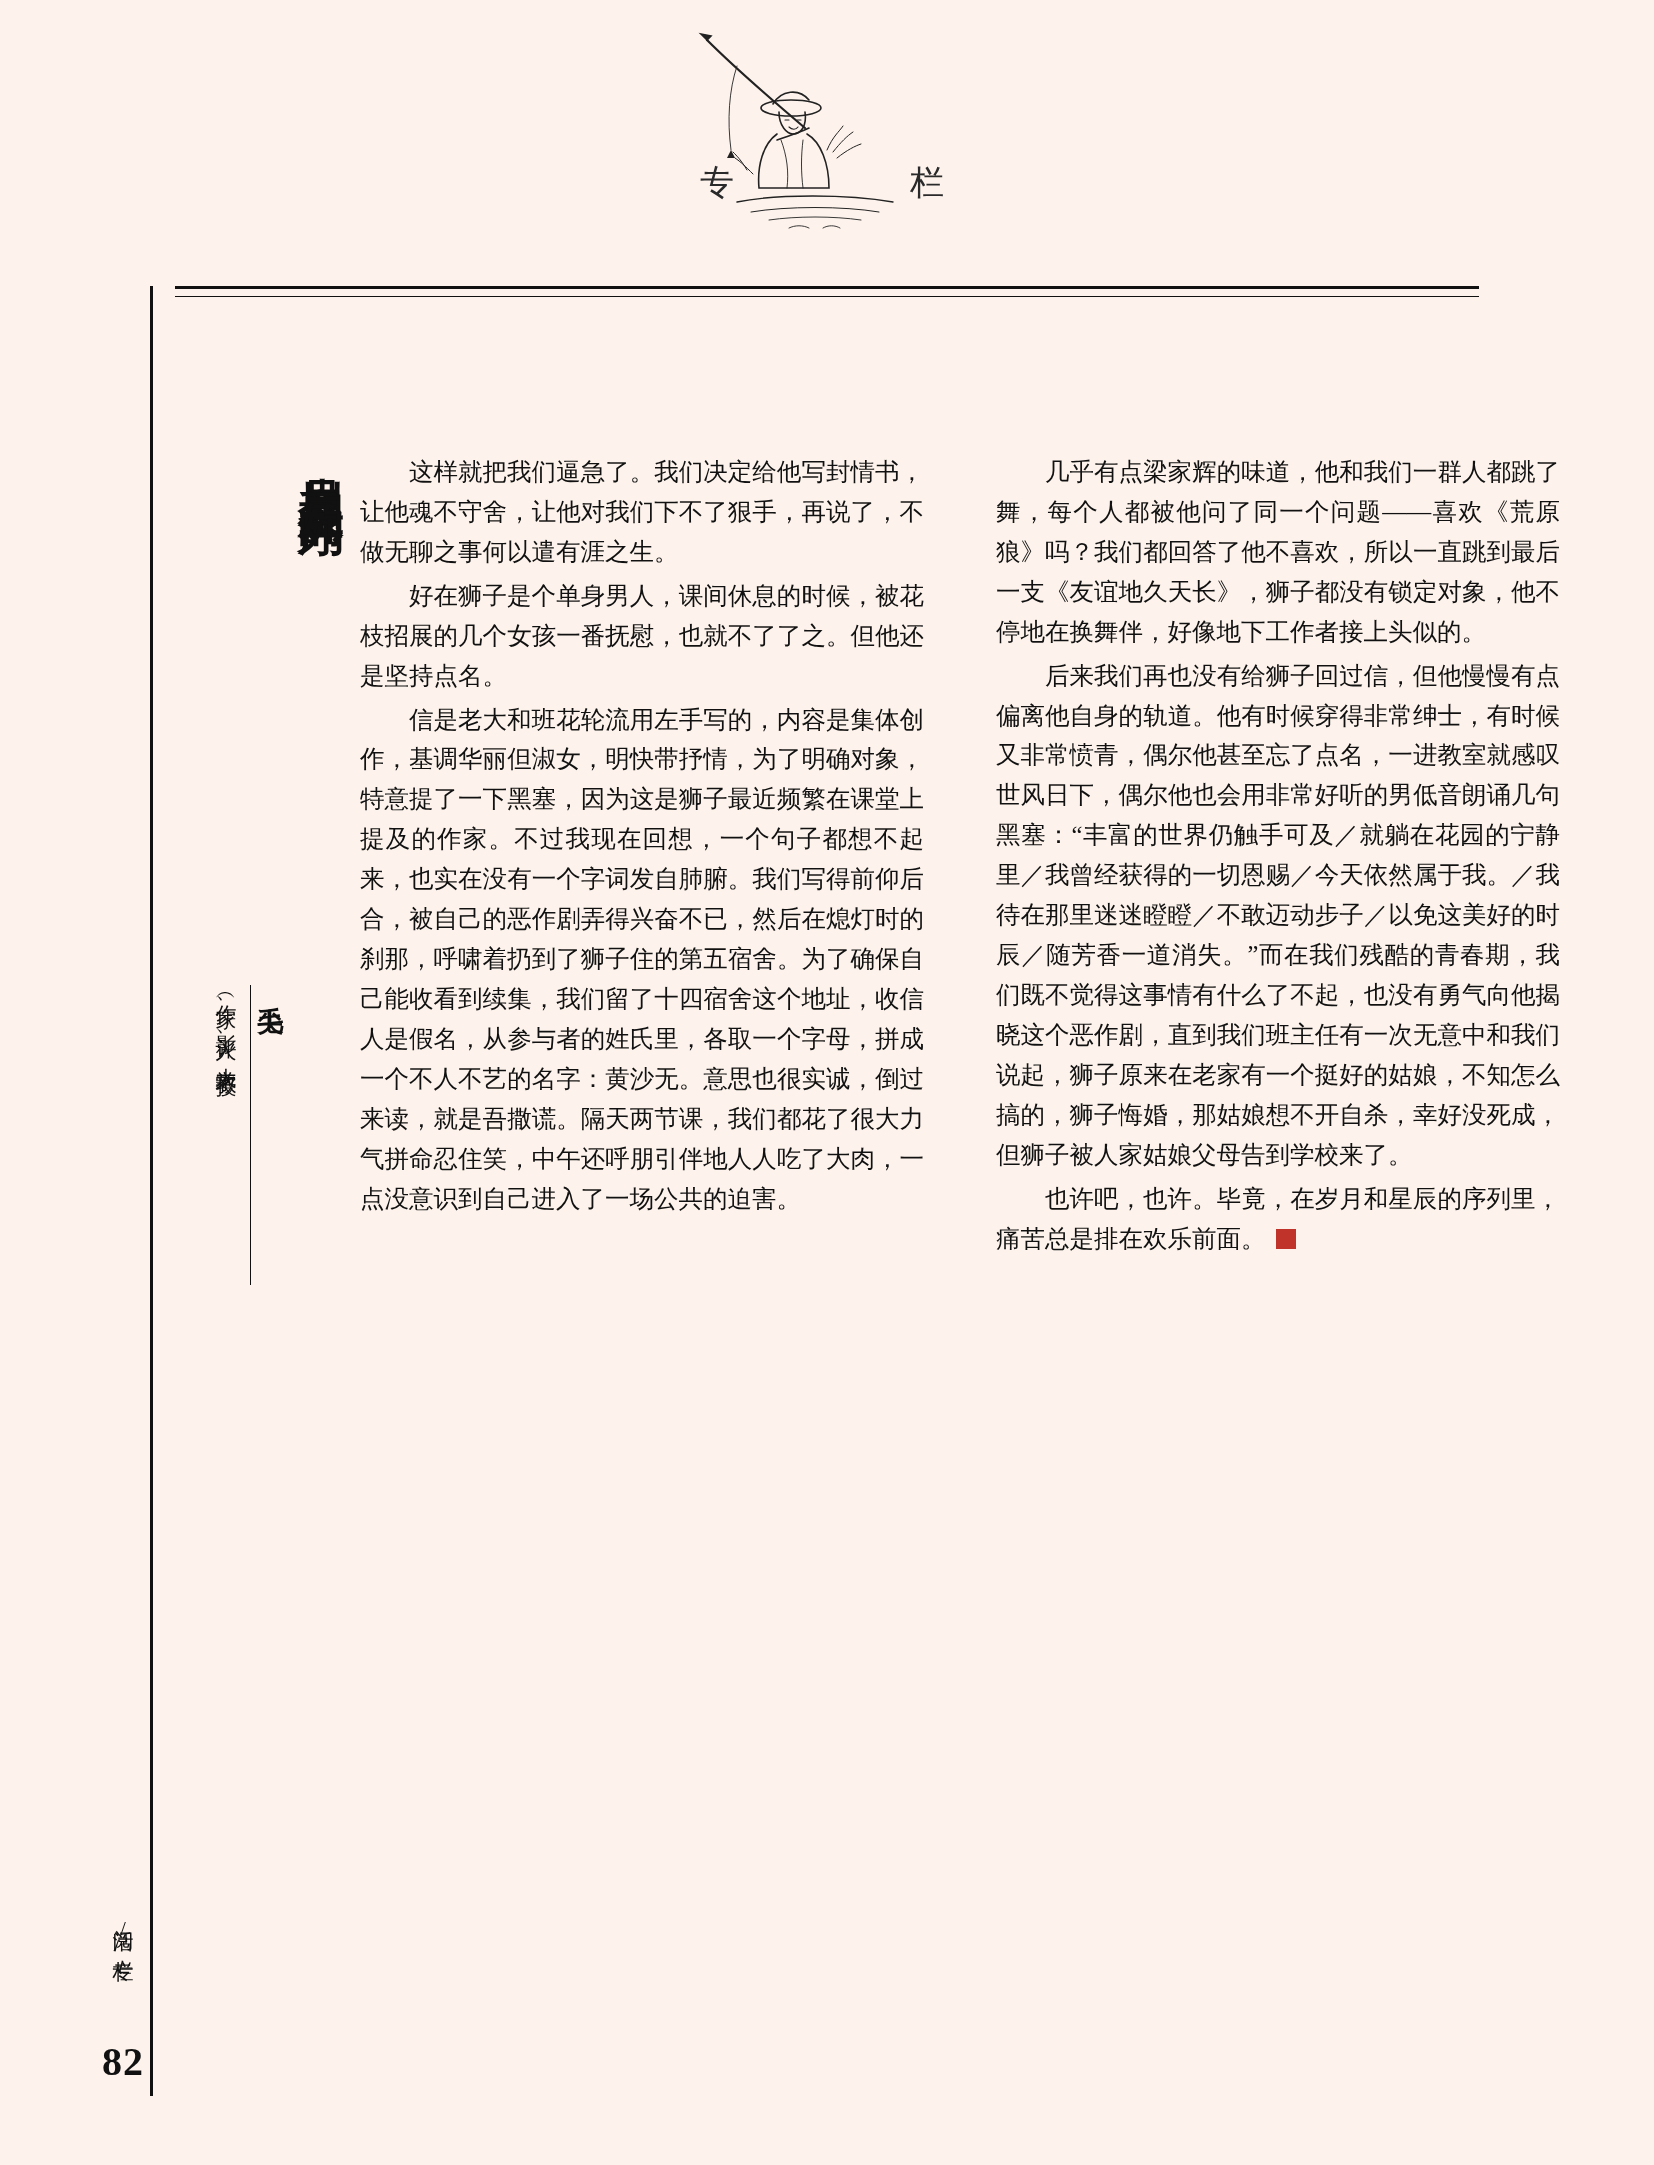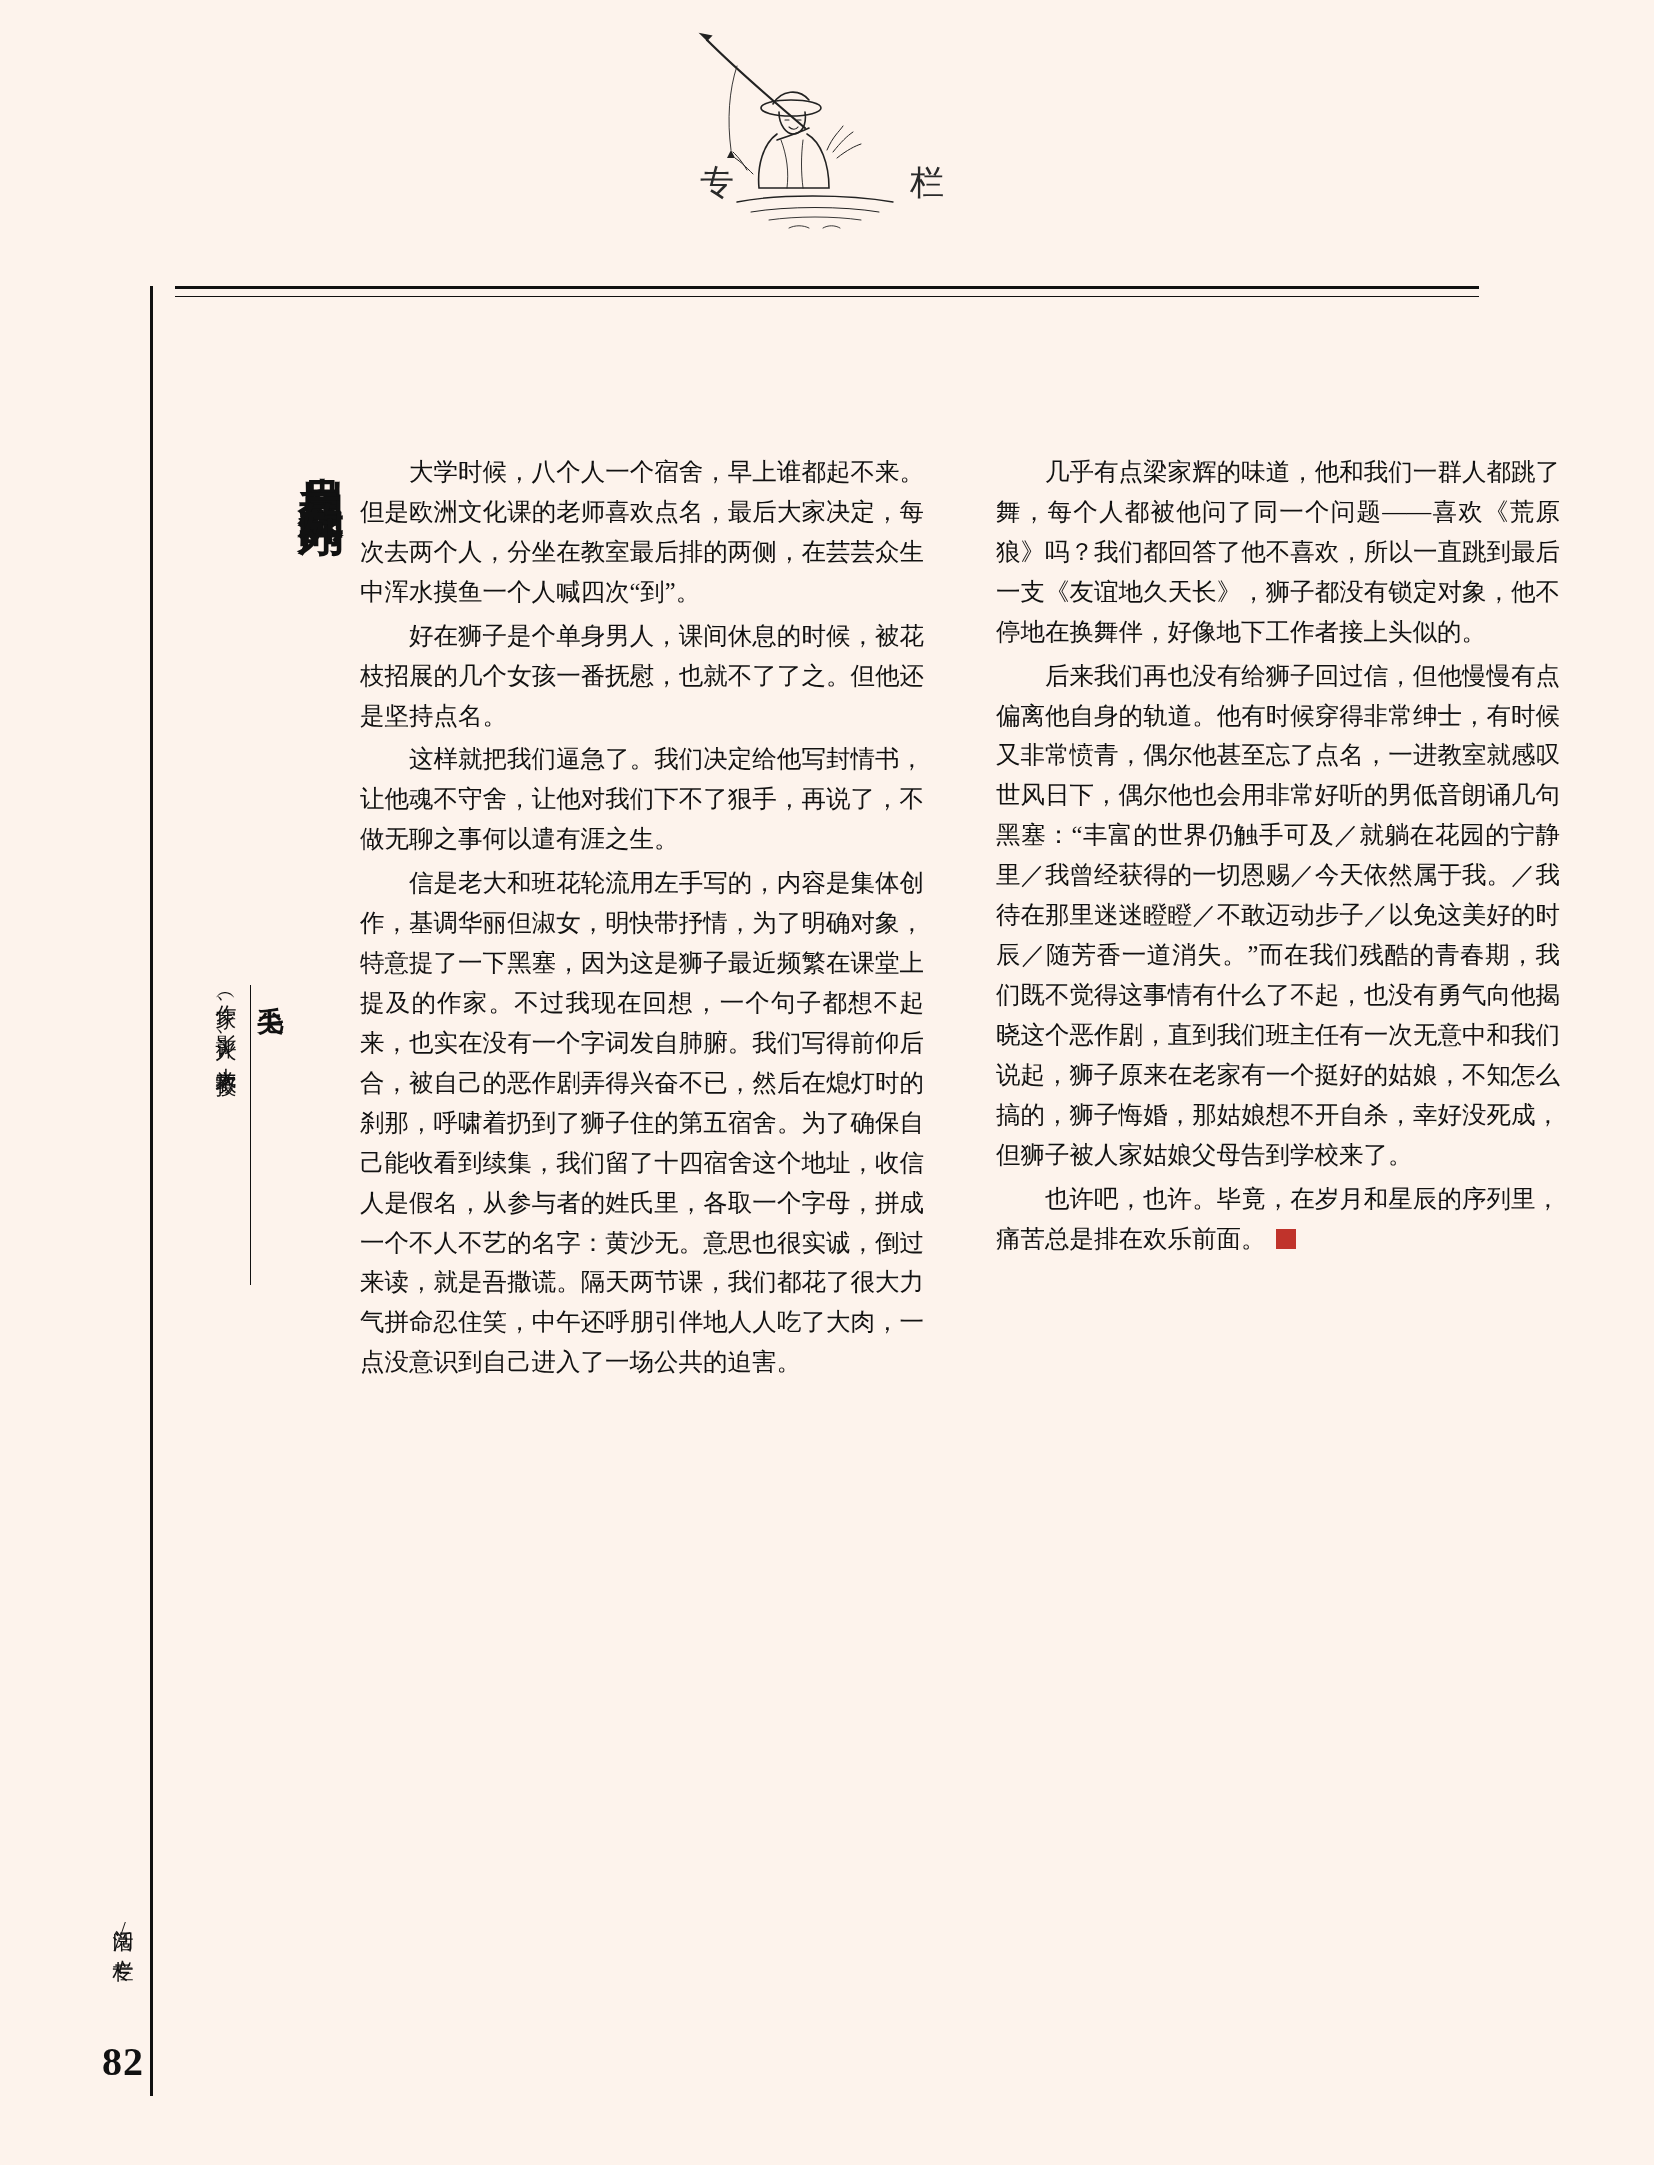--- a/index.html
+++ b/index.html
@@ -239,23 +239,22 @@
     <div class="vauthor-meta">（作家、影评人、大学教授）</div>
   </div>
 
   <div class="folio">
     <div class="folio-label">阅活/专栏</div>
     <div class="folio-num">82</div>
   </div>
 
   <div class="columns">
     <div class="col">
-      <p>大学时候，八个人一个宿舍，早上谁都起不来。但是欧洲文化课的老师喜欢点名，最后大家决定，每次去两个人，分坐在教室最后排的两侧，在芸芸众生中浑水摸鱼一个人喊四次“到”。</p>
+      <p>这样就把我们逼急了。我们决定给他写封情书，让他魂不守舍，让他对我们下不了狠手，再说了，不做无聊之事何以遣有涯之生。</p>
       <p>好在狮子是个单身男人，课间休息的时候，被花枝招展的几个女孩一番抚慰，也就不了了之。但他还是坚持点名。</p>
-      <p>这样就把我们逼急了。我们决定给他写封情书，让他魂不守舍，让他对我们下不了狠手，再说了，不做无聊之事何以遣有涯之生。</p>
       <p>信是老大和班花轮流用左手写的，内容是集体创作，基调华丽但淑女，明快带抒情，为了明确对象，特意提了一下黑塞，因为这是狮子最近频繁在课堂上提及的作家。不过我现在回想，一个句子都想不起来，也实在没有一个字词发自肺腑。我们写得前仰后合，被自己的恶作剧弄得兴奋不已，然后在熄灯时的刹那，呼啸着扔到了狮子住的第五宿舍。为了确保自己能收看到续集，我们留了十四宿舍这个地址，收信人是假名，从参与者的姓氏里，各取一个字母，拼成一个不人不艺的名字：黄沙无。意思也很实诚，倒过来读，就是吾撒谎。隔天两节课，我们都花了很大力气拼命忍住笑，中午还呼朋引伴地人人吃了大肉，一点没意识到自己进入了一场公共的迫害。</p>
     </div>
     <div class="col">
       <p>几乎有点梁家辉的味道，他和我们一群人都跳了舞，每个人都被他问了同一个问题——喜欢《荒原狼》吗？我们都回答了他不喜欢，所以一直跳到最后一支《友谊地久天长》，狮子都没有锁定对象，他不停地在换舞伴，好像地下工作者接上头似的。</p>
       <p>后来我们再也没有给狮子回过信，但他慢慢有点偏离他自身的轨道。他有时候穿得非常绅士，有时候又非常愤青，偶尔他甚至忘了点名，一进教室就感叹世风日下，偶尔他也会用非常好听的男低音朗诵几句黑塞：“丰富的世界仍触手可及／就躺在花园的宁静里／我曾经获得的一切恩赐／今天依然属于我。／我待在那里迷迷瞪瞪／不敢迈动步子／以免这美好的时辰／随芳香一道消失。”而在我们残酷的青春期，我们既不觉得这事情有什么了不起，也没有勇气向他揭晓这个恶作剧，直到我们班主任有一次无意中和我们说起，狮子原来在老家有一个挺好的姑娘，不知怎么搞的，狮子悔婚，那姑娘想不开自杀，幸好没死成，但狮子被人家姑娘父母告到学校来了。</p>
       <p><span>也许吧，也许。毕竟，在岁月和星辰的序列里，痛苦总是排在欢乐前面。</span><span class="endmark"></span></p>
     </div>
   </div>
 
 </div>

